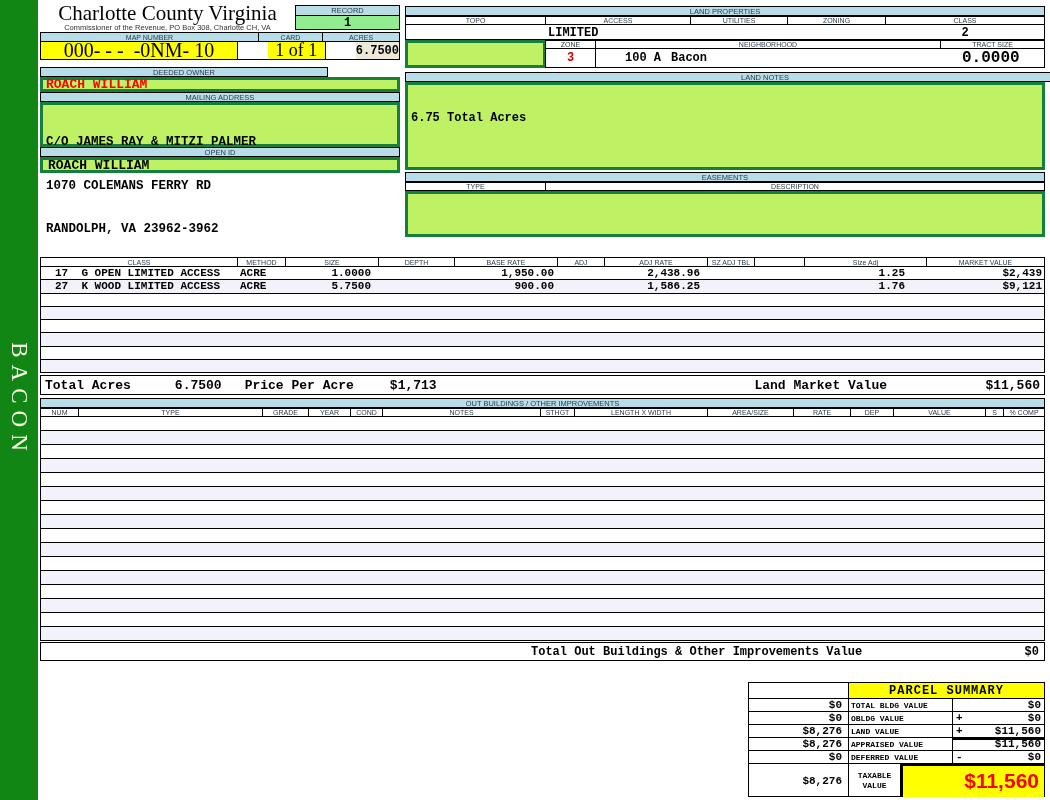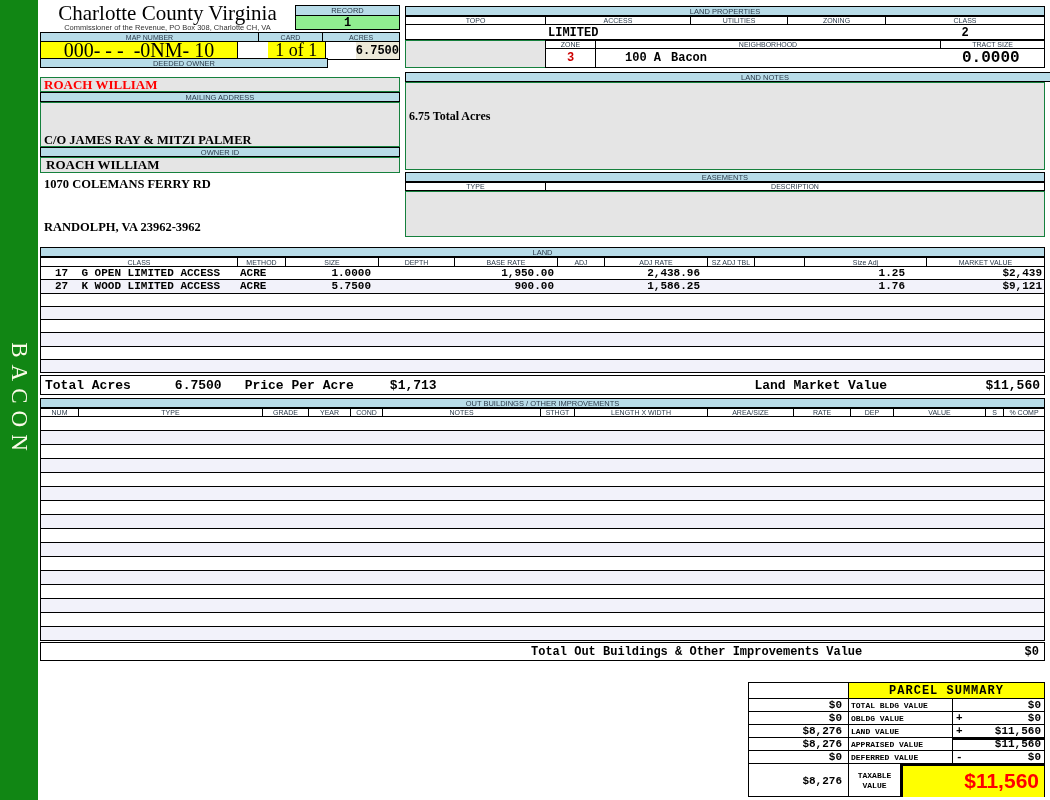--- a/index.html
+++ b/index.html
@@ -28,21 +28,21 @@
     font-size:7.5px; color:#2b3a4a;
   }
   
   .hrow { display:flex; border:1px solid #000; background:#fff; }
   .hrow > div {
     border-right:1px solid #000; display:flex; align-items:center; justify-content:center;
     font-size:7px; color:#2b3a4a; overflow:hidden; white-space:nowrap;
   }
   .hrow > div:last-child { border-right:none; flex:1; }
 
-  .box { border:1px solid #15803d; background:#e5e5e5;font-family:Liberation Serif, serif; }
+  .box { border:3px solid #15803d; background:#bef264; }
 
   
   .county-title { font-size:21px; text-align:center; color:#000; }
   .county-sub { font-size:7.5px; text-align:center; color:#333; white-space:nowrap; }
 
   .cell-label { background:#b8dce8; border:1px solid #000; display:flex; align-items:center; justify-content:center; font-size:7.5px; color:#2b3a4a; }
   .record-val { background:#90ee90; border:1px solid #000; border-top:none; display:flex; align-items:center; justify-content:center; font-size:12px; font-weight:bold; }
   .map-vals { display:flex; border:1px solid #000; border-top:none; height:18px;gap:30px; }
   .map-vals > div { border-right:1px solid #000; display:flex; align-items:center; justify-content:center; }
   .map-vals > div:last-child { border-right:none; }
@@ -140,36 +140,36 @@
       <div style="width:64px; background:#b8dce8;">CARD</div>
       <div style="background:#b8dce8;">ACRES</div>
     </div>
     <div class="map-vals">
       <div class="v-yellow mapnum" style="width:218px;">000- - -  -0NM- 10</div>
       <div class="v-yellow cardval" style="width:64px;">1 of 1</div>
       <div class="v-beige acresval" style="flex:1;">6.7500</div>
     </div>
   </div>
 
-  <div class="abs band" style="left:40px; top:58px; width:288px; height:10px;">
+  <div class="abs band" style="left:40px; top:67px; width:288px; height:10px;">
       <span>DEEDED OWNER</span>
     </div>
   <div class="abs box owner-red mono" style="left:40px; top:77px; width:360px; height:15px;">ROACH WILLIAM</div>
 
   <div class="abs band" style="left:40px; top:92px; width:360px; height:10px;">
       <span>MAILING ADDRESS</span>
     </div>
   <div class="abs box mono addr" style="left:40px; top:102px; width:360px; height:45px;">
     <div>C/O JAMES RAY &amp; MITZI PALMER</div>
     <div>1070 COLEMANS FERRY RD</div>
     <div>RANDOLPH, VA 23962-3962</div>
   </div>
 
   <div class="abs band" style="left:40px; top:147px; width:360px; height:10px;">
-      <span>OWNER ID</span>
+      <span>OPEN ID</span>
     </div>
   <div class="abs box owner-black mono" style="left:40px; top:157px; width:360px; height:16px;">ROACH WILLIAM</div>
 
   <div class="abs band" style="left:405px; top:6px; width:640px; height:10px;">
       <span>LAND PROPERTIES</span>
     </div>
   <div class="abs hrow" style="left:405px; top:16px; width:640px; height:9px;">
     <div style="width:140px;">TOPO</div>
     <div style="width:145px;">ACCESS</div>
     <div style="width:97px;">UTILITIES</div>
@@ -206,23 +206,20 @@
 
   <div class="abs band" style="left:405px; top:172px; width:640px; height:10px;">
       <span>EASEMENTS</span>
     </div>
   <div class="abs hrow" style="left:405px; top:182px; width:640px; height:9px;">
     <div style="width:140px;">TYPE</div>
     <div>DESCRIPTION</div>
   </div>
   <div class="abs box" style="left:405px; top:191px; width:640px; height:46px;"></div>
 
-  <div class="abs band" style="left:40px; top:247px; width:1005px; height:10px;">
-      <span>LAND</span>
-    </div>
   <div class="abs hrow" style="left:40px; top:257px; width:1005px; height:10px;">
     <div class="hl0">CLASS</div>
     <div class="hl1">METHOD</div>
     <div class="hl2">SIZE</div>
     <div class="hl3">DEPTH</div>
     <div class="hl4">BASE RATE</div>
     <div class="hl5">ADJ</div>
     <div class="hl6">ADJ RATE</div>
     <div class="hl7">SZ ADJ TBL</div>
     <div class="hl8"></div>

